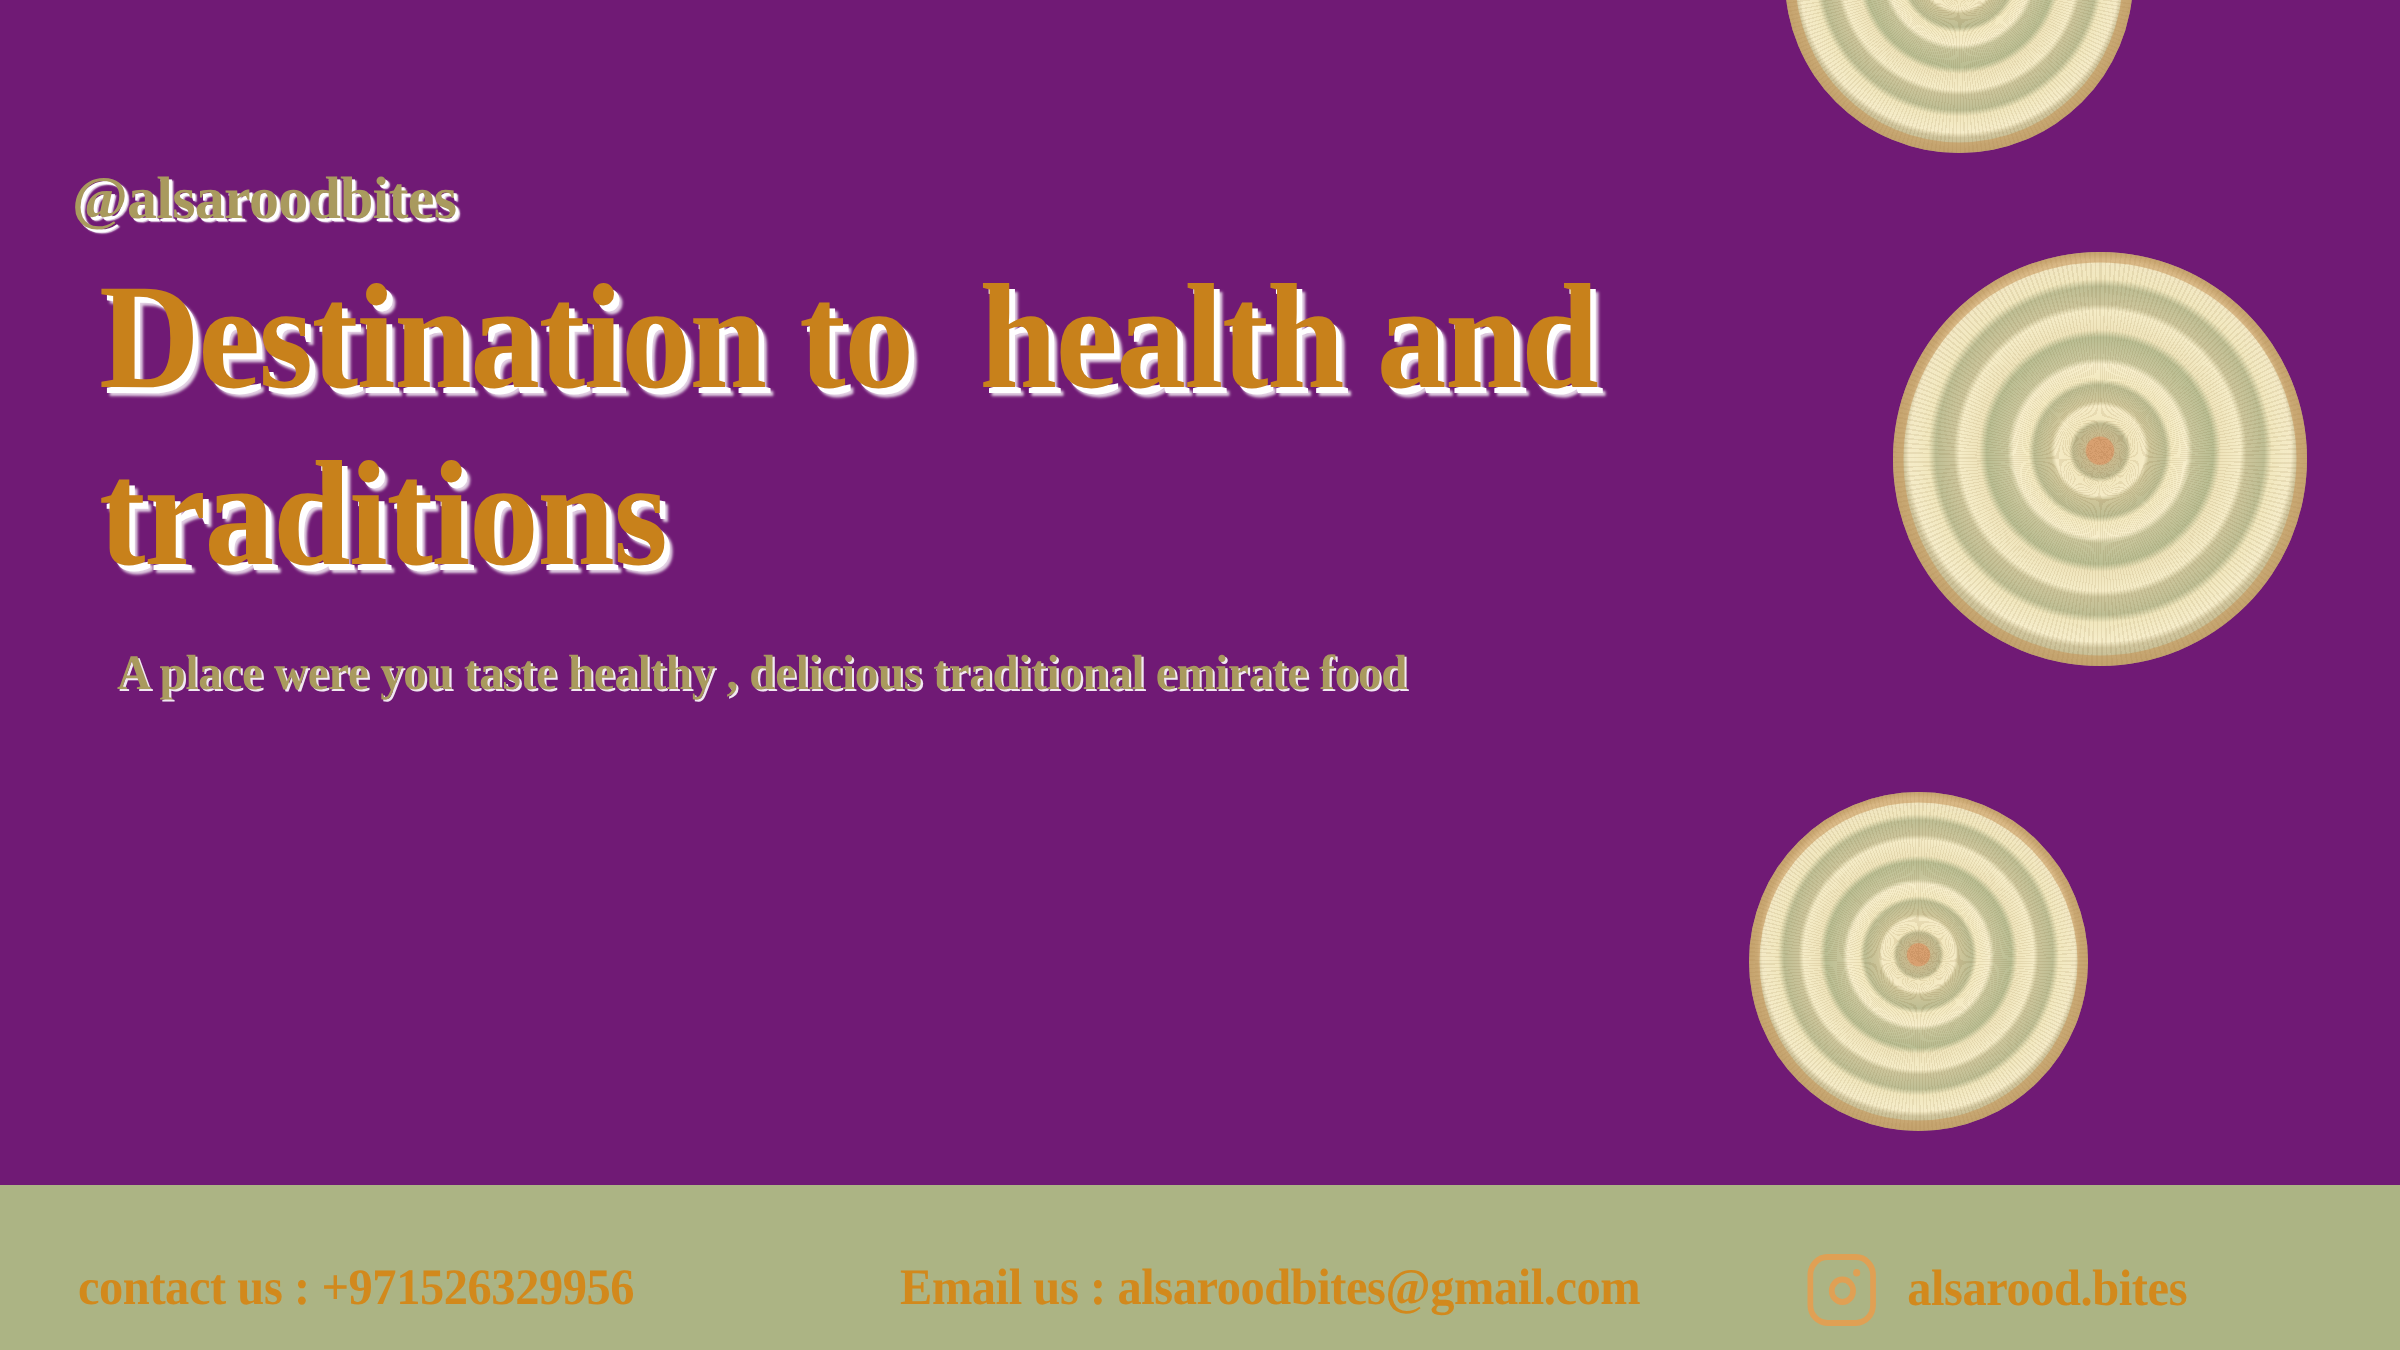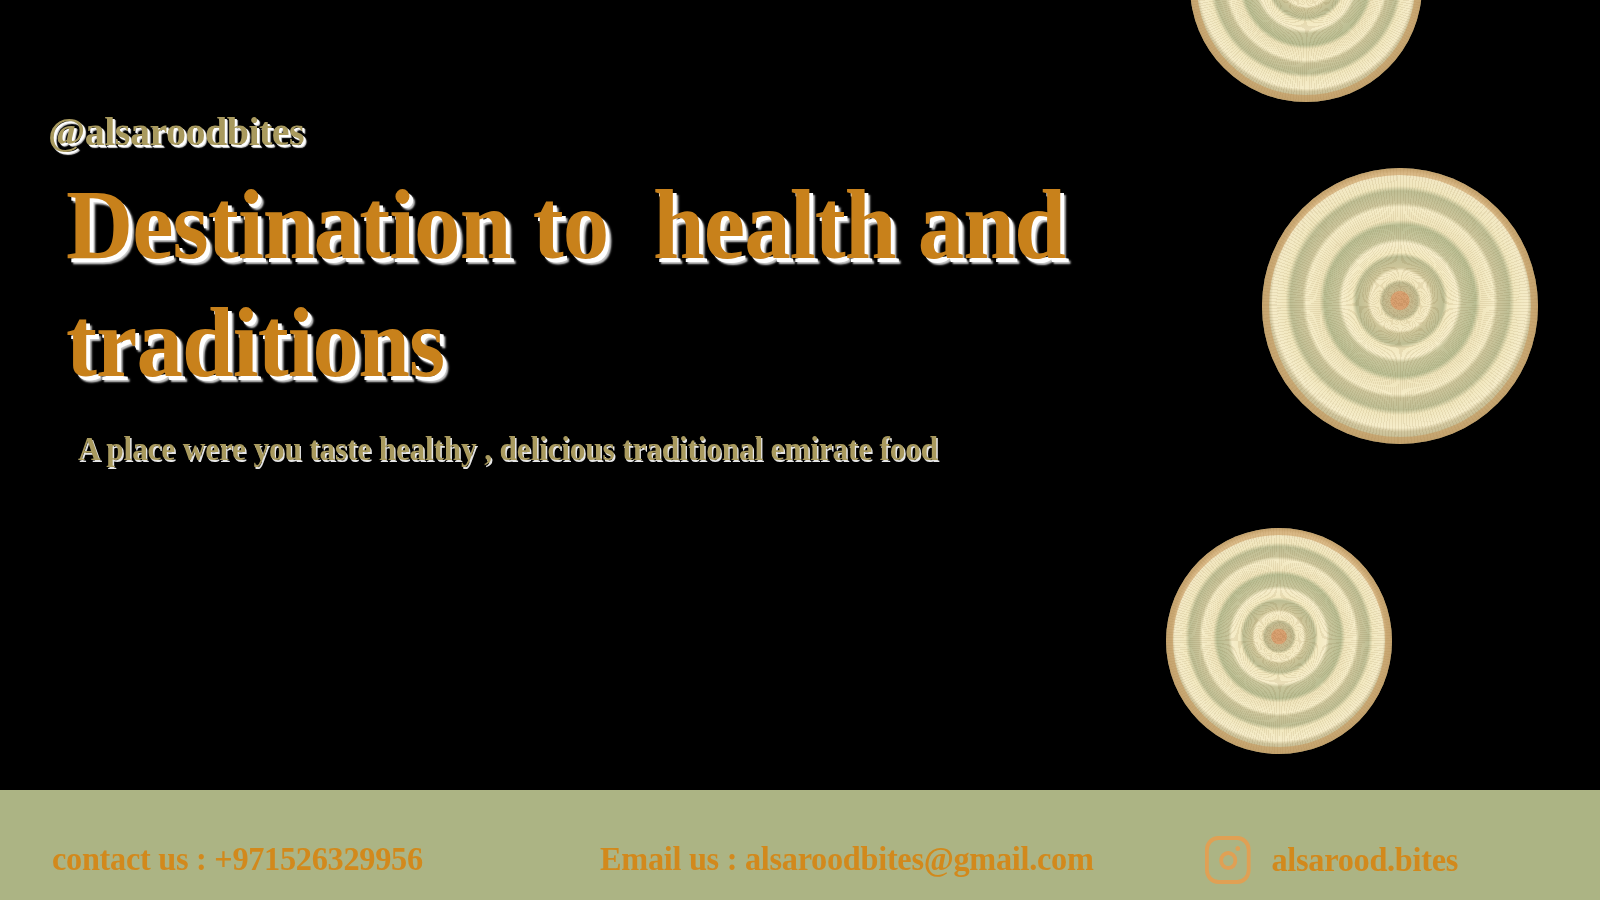--- a/index.html
+++ b/index.html
@@ -7,21 +7,21 @@
     margin: 0;
     padding: 0;
     background: #ffffff;
   }
 
   #canvas {
     position: relative;
     width: 1600px;
     height: 900px;
     overflow: hidden;
-    background: #000000;
+    background: #701a75;
     font-family: "Liberation Serif", "DejaVu Serif", serif;
     -webkit-font-smoothing: antialiased;
   }
 
   
   .wood-slice {
     position: absolute;
     border-radius: 50%;
     pointer-events: none;
   }

